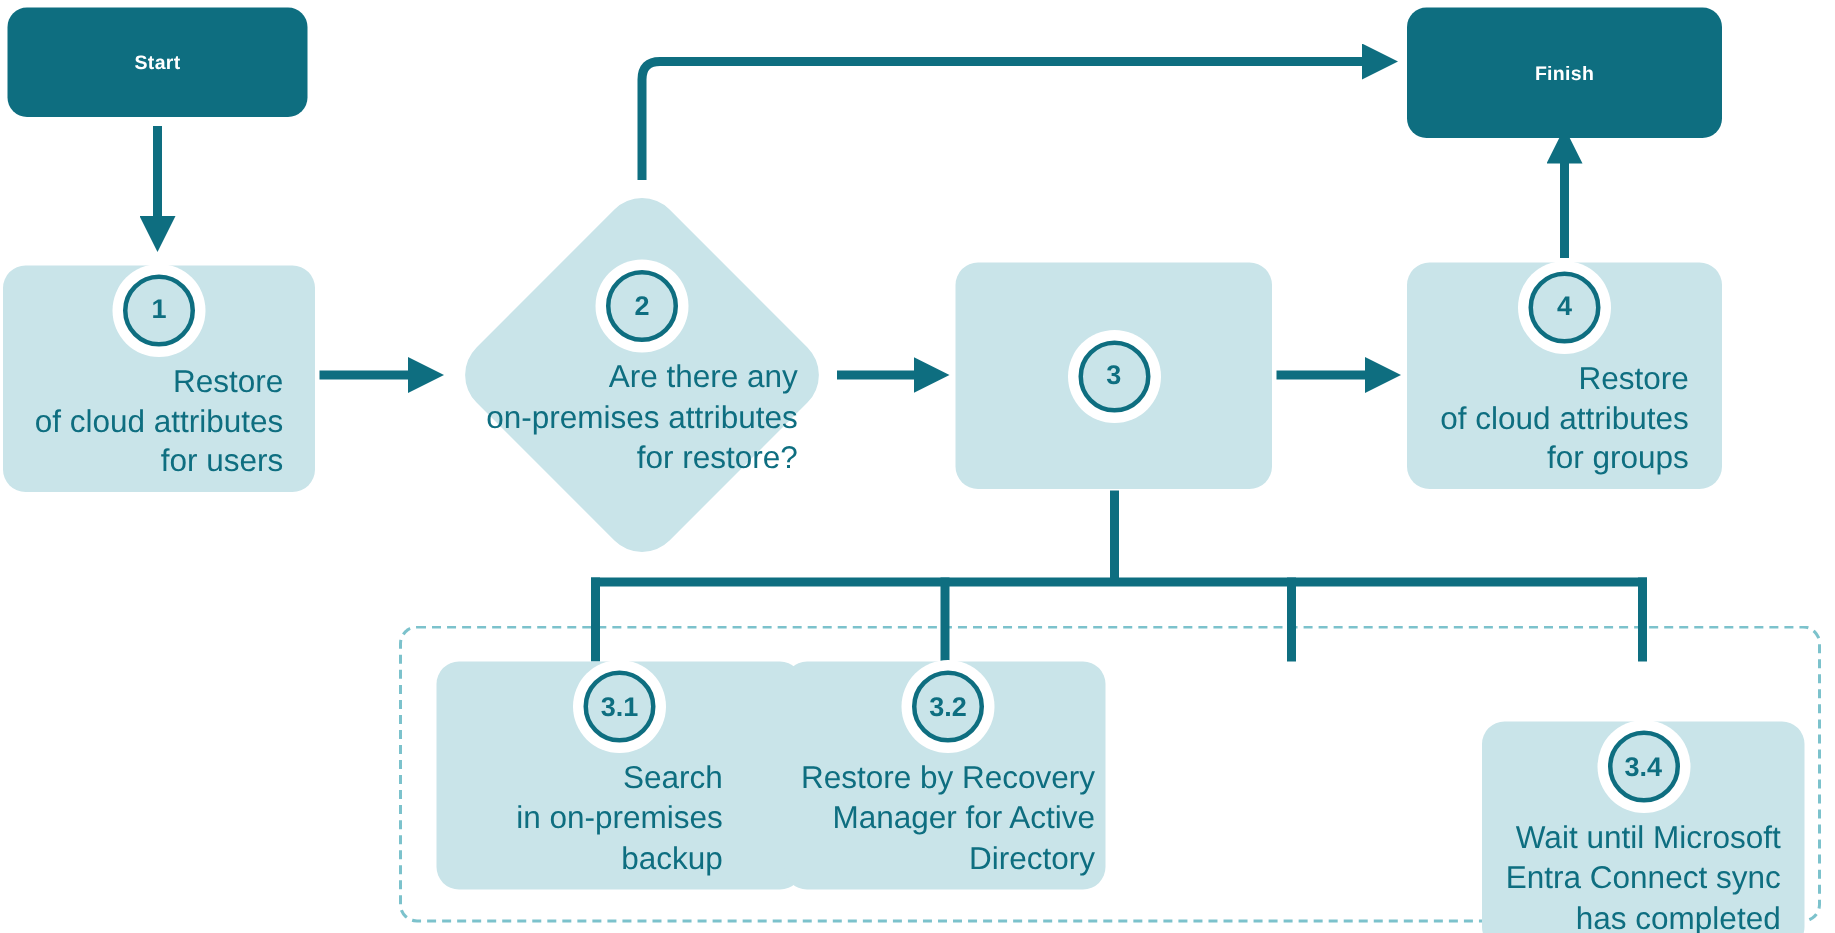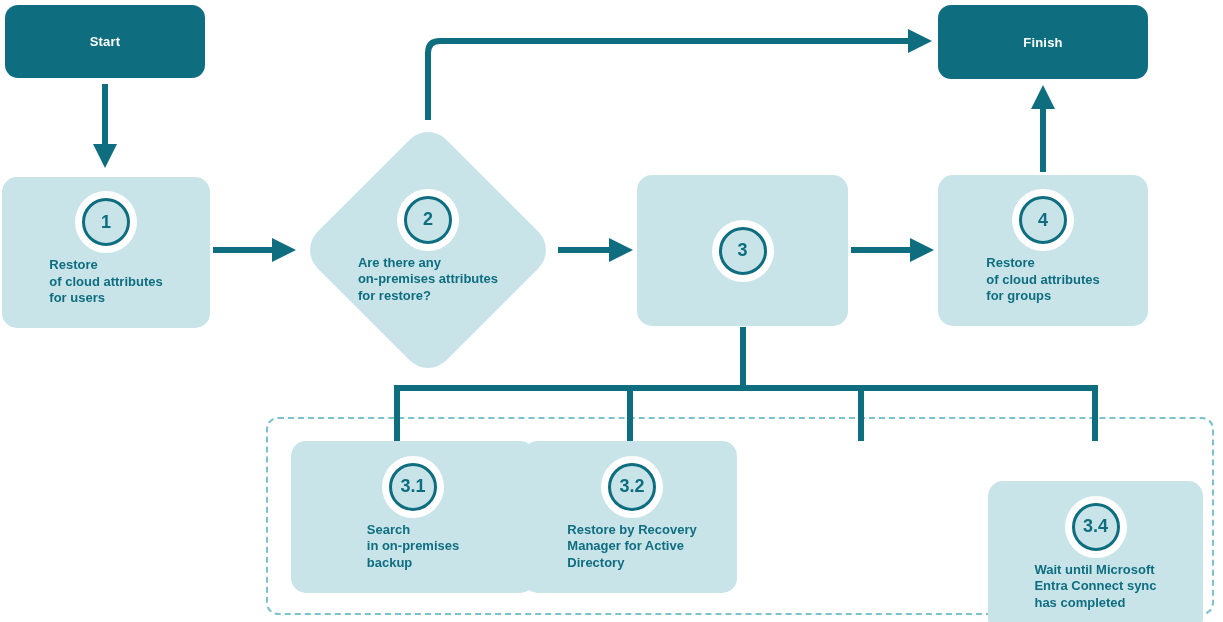--- a/index.html
+++ b/index.html
@@ -55,24 +55,24 @@
     background:var(--light);
     box-shadow:0 0 0 7px #ffffff;
     display:flex;align-items:center;justify-content:center;
     color:var(--dark);
     font-weight:bold;
     font-size:18px;
     flex:0 0 auto;
   }
   .label{
     color:var(--dark);
-    font-weight:bold;
-    font-size:13px;
+    font-weight:normal;
+    font-size:21px;
     line-height:1.28;
-    text-align:left;
+    text-align:right;
     white-space:pre-line;
   }
   .diamond-wrap{
     position:absolute;
     left:300px;top:122px;width:256px;height:256px;
     z-index:3;
   }
   .diamond-shape{
     position:absolute;
     left:37px;top:37px;width:182px;height:182px;
@@ -127,21 +127,21 @@
     <path class="tree" d="M397 385 L397 441"></path>
     <path class="tree" d="M630 385 L630 441"></path>
     <path class="tree" d="M861 385 L861 441"></path>
     <path class="tree" d="M1095 385 L1095 441"></path>
   </svg>
 
   <div class="terminal" style="left:5px;top:5px;width:200px;height:73px;">
     <span>Start</span>
   </div>
 
-  <div class="terminal" style="left:938px;top:5px;width:210px;height:74px;">
+  <div class="terminal" style="left:938px;top:5px;width:210px;height:87px;">
     <span>Finish</span>
   </div>
 
   <div class="node" style="left:2px;top:177px;width:208px;height:151px;">
     <div class="badge">
       <span>1</span>
     </div>
     <div class="label">Restore
 of cloud attributes
 for users</div>

